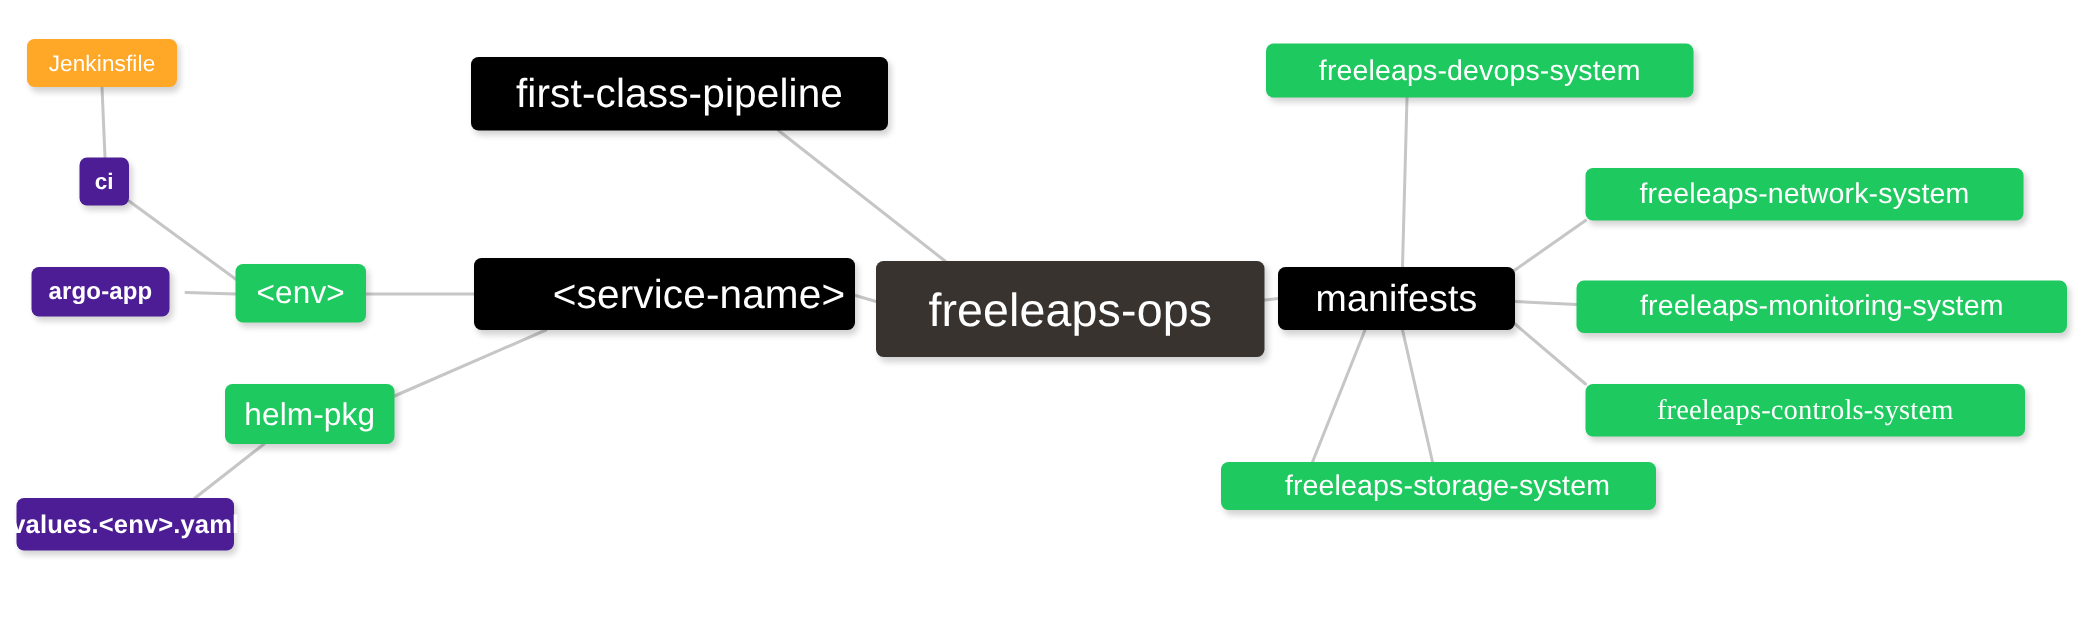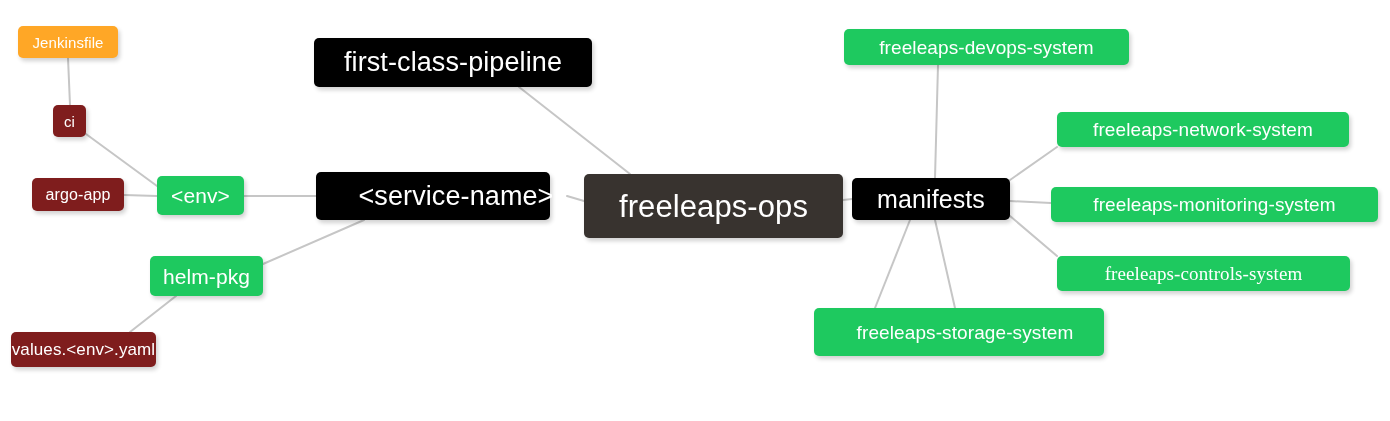--- a/index.html
+++ b/index.html
@@ -38,21 +38,21 @@
     border-radius: 5px;
     white-space: nowrap;
     line-height: 1;
     box-shadow: 2px 3px 4px rgba(0,0,0,0.18);
     letter-spacing: 0.1px;
     z-index: 2;
   }
   .n-root   { background: #38332f; }
   .n-blue   { background: #000000; }
   .n-green  { background: #1ec95f; }
-  .n-red    { background: #7f1d1d; }
+  .n-red    { background: #4c1d95; font-weight: bold; }
   .n-orange { background: #ffa726; }
 </style>
 </head>
 <body>
 
 <div id="canvas">
   <svg id="edges" width="1390" height="421" viewBox="0 0 1390 421">
       <line x1="68" y1="58" x2="70" y2="105" stroke="#c6c6c6" stroke-width="2" stroke-linecap="round"></line>
       <line x1="86" y1="134" x2="157" y2="186" stroke="#c6c6c6" stroke-width="2" stroke-linecap="round"></line>
       <line x1="124" y1="195" x2="157" y2="196" stroke="#c6c6c6" stroke-width="2" stroke-linecap="round"></line>
@@ -65,27 +65,27 @@
       <line x1="935" y1="178" x2="938" y2="65" stroke="#c6c6c6" stroke-width="2" stroke-linecap="round"></line>
       <line x1="1010" y1="180" x2="1057" y2="147" stroke="#c6c6c6" stroke-width="2" stroke-linecap="round"></line>
       <line x1="1010" y1="201" x2="1051" y2="203" stroke="#c6c6c6" stroke-width="2" stroke-linecap="round"></line>
       <line x1="1010" y1="216" x2="1057" y2="256" stroke="#c6c6c6" stroke-width="2" stroke-linecap="round"></line>
       <line x1="910" y1="220" x2="875" y2="308" stroke="#c6c6c6" stroke-width="2" stroke-linecap="round"></line>
       <line x1="935" y1="220" x2="955" y2="308" stroke="#c6c6c6" stroke-width="2" stroke-linecap="round"></line>
     </svg>
   <div id="node-layer">
       <div class="node n-orange" style="left: 18px; top: 26px; width: 100px; height: 32px; font-size: 15px;">Jenkinsfile</div>
       <div class="node n-red" style="left: 53px; top: 105px; width: 33px; height: 32px; font-size: 15px;">ci</div>
-      <div class="node n-red" style="left: 32px; top: 178px; width: 92px; height: 33px; font-size: 16px;">argo-app</div>
+      <div class="node n-red" style="left: 21px; top: 178px; width: 92px; height: 33px; font-size: 16px;">argo-app</div>
       <div class="node n-green" style="left: 157px; top: 176px; width: 87px; height: 39px; font-size: 21px;">&lt;env&gt;</div>
       <div class="node n-green" style="left: 150px; top: 256px; width: 113px; height: 40px; font-size: 21px;">helm-pkg</div>
       <div class="node n-red" style="left: 11px; top: 332px; width: 145px; height: 35px; font-size: 17px;">values.&lt;env&gt;.yaml</div>
       <div class="node n-blue" style="left: 314px; top: 38px; width: 278px; height: 49px; font-size: 27px;">first-class-pipeline</div>
-      <div class="node n-blue" style="left: 316px; top: 172px; width: 234px; height: 48px; font-size: 27px; padding-left: 46px;">&lt;service-name&gt;</div>
+      <div class="node n-blue" style="left: 316px; top: 172px; width: 254px; height: 48px; font-size: 27px; padding-left: 46px;">&lt;service-name&gt;</div>
       <div class="node n-root" style="left: 584px; top: 174px; width: 259px; height: 64px; font-size: 31px;">freeleaps-ops</div>
       <div class="node n-blue" style="left: 852px; top: 178px; width: 158px; height: 42px; font-size: 25px;">manifests</div>
       <div class="node n-green" style="left: 800px; top: 29px; width: 285px; height: 36px; font-size: 19px; margin-left: 44px;">freeleaps-devops-system</div>
       <div class="node n-green" style="left: 1057px; top: 112px; width: 292px; height: 35px; font-size: 19px;">freeleaps-network-system</div>
       <div class="node n-green" style="left: 1051px; top: 187px; width: 327px; height: 35px; font-size: 19px;">freeleaps-monitoring-system</div>
       <div class="node n-green" style="left: 1057px; top: 256px; width: 293px; height: 35px; font-size: 19px; font-family: Liberation Serif, serif;">freeleaps-controls-system</div>
-      <div class="node n-green" style="left: 814px; top: 308px; width: 290px; height: 48px; font-size: 19px; padding-left: 12px;">freeleaps-storage-system</div>
+      <div class="node n-green" style="left: 814px; top: 308px; width: 290px; height: 32px; font-size: 19px; padding-left: 12px;">freeleaps-storage-system</div>
     </div>
 </div>
 
 </body></html>

